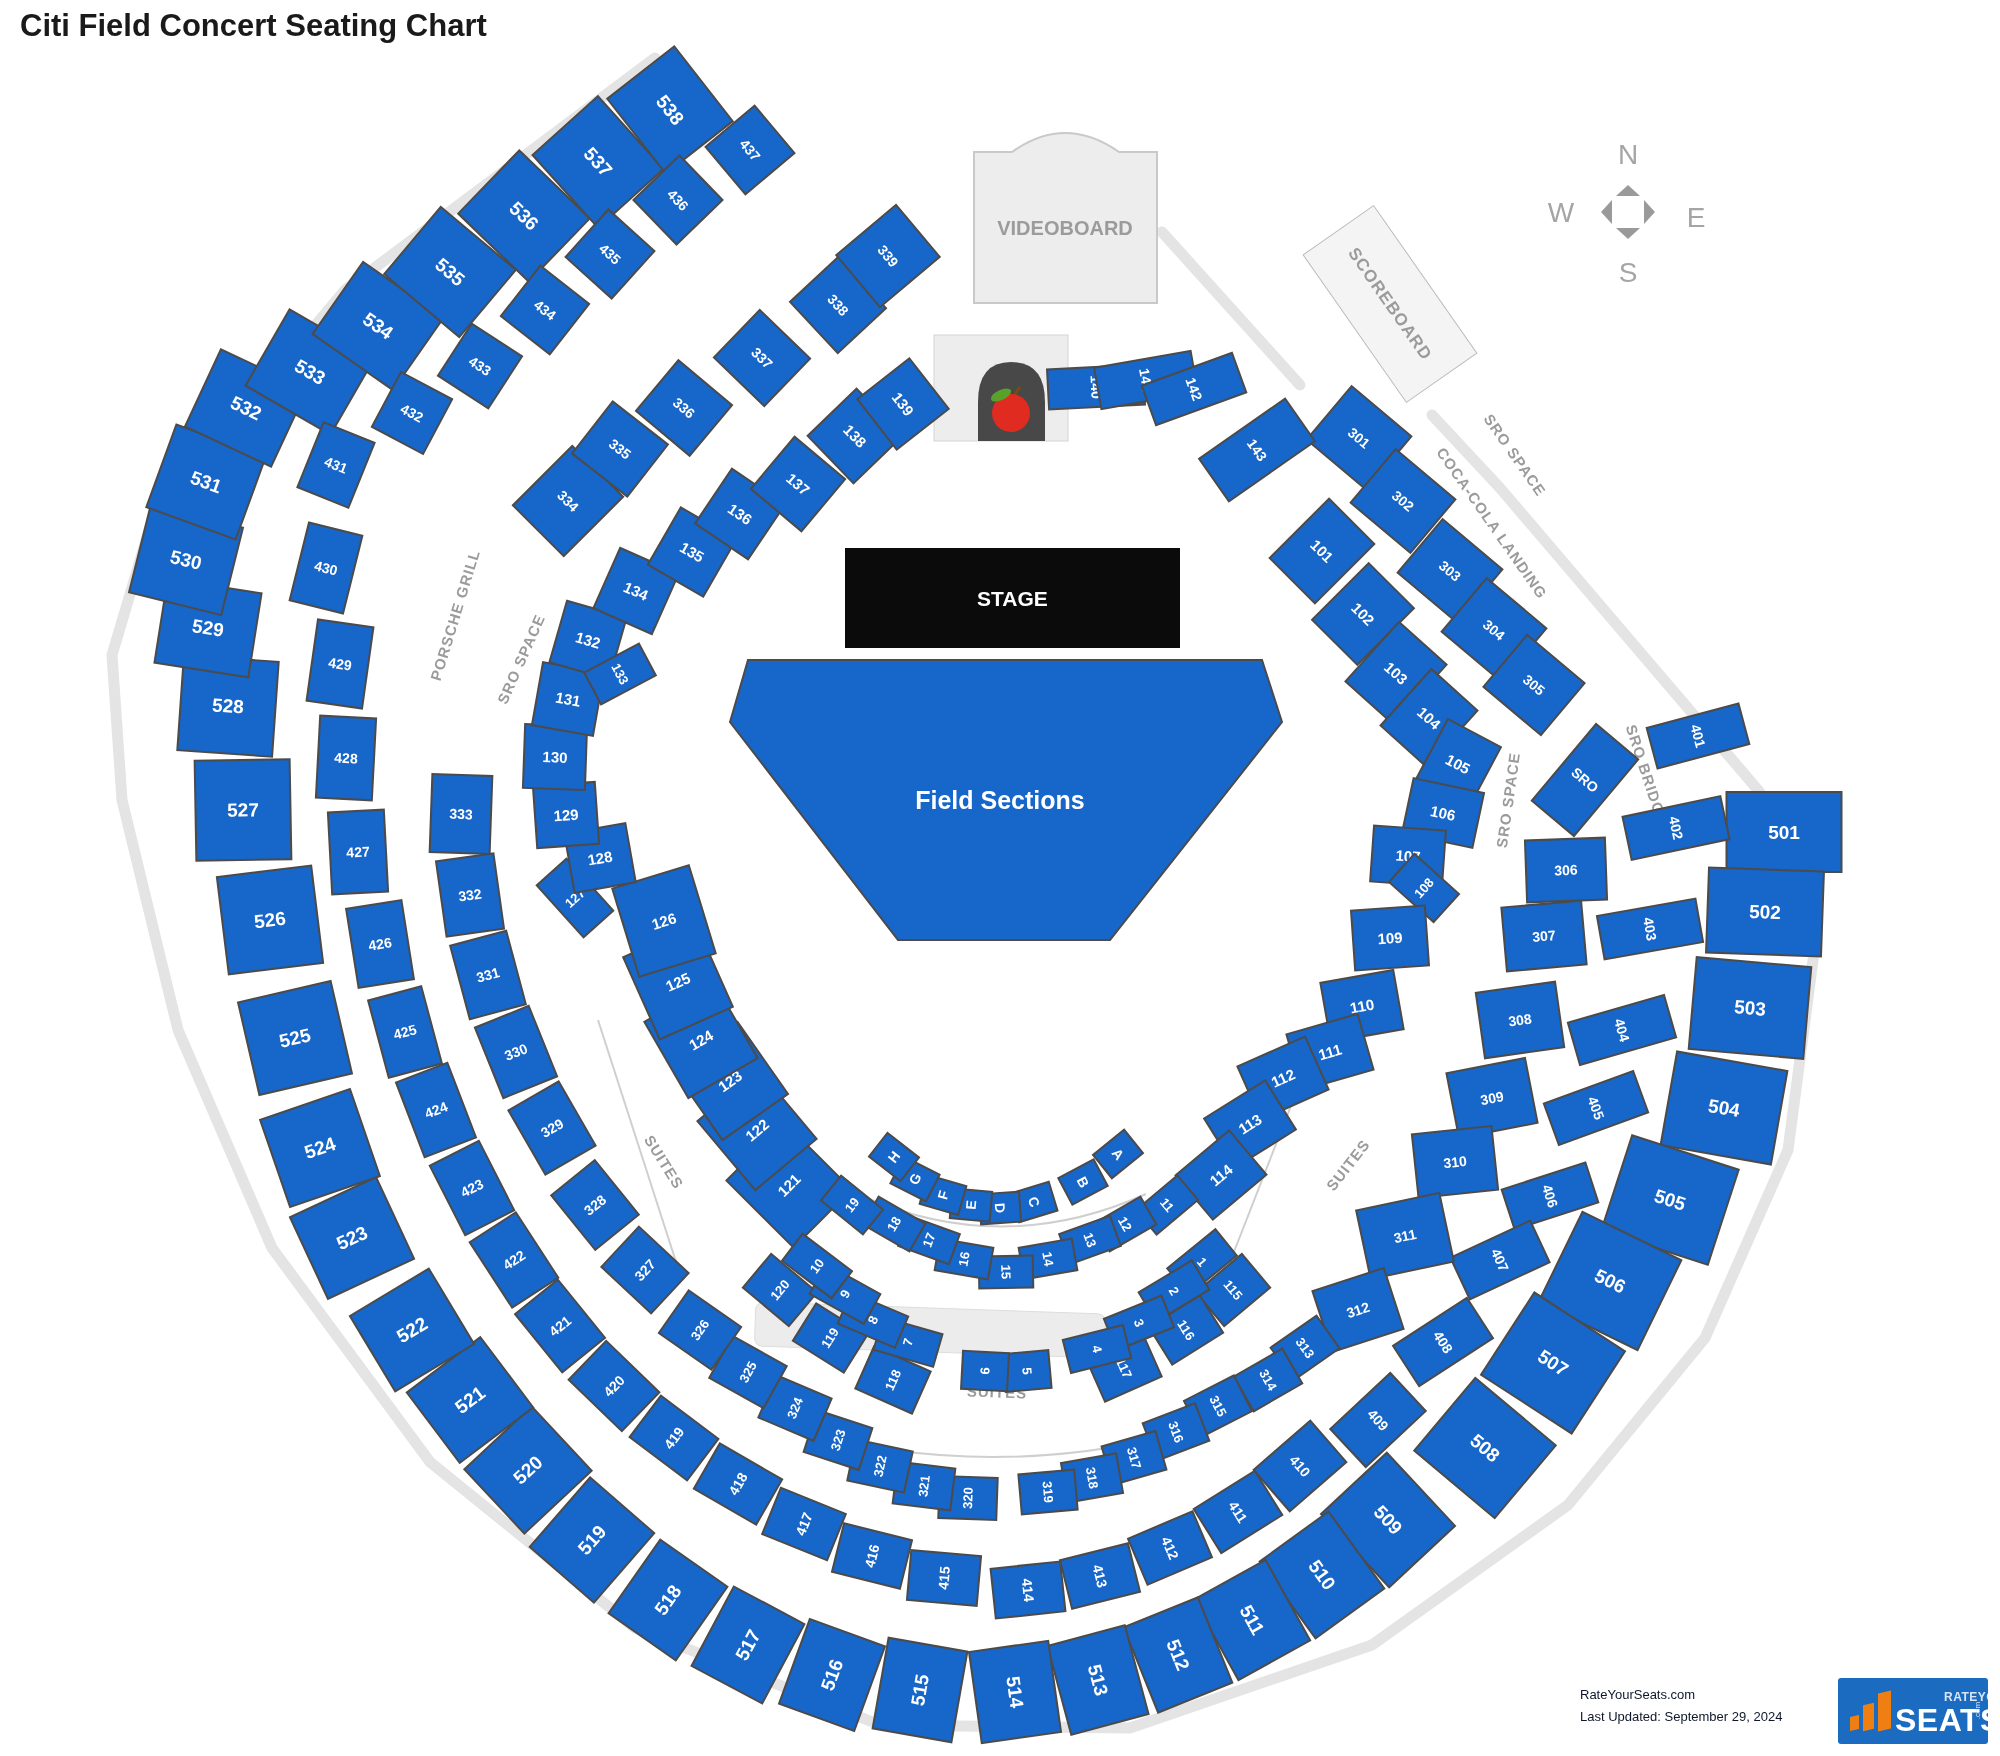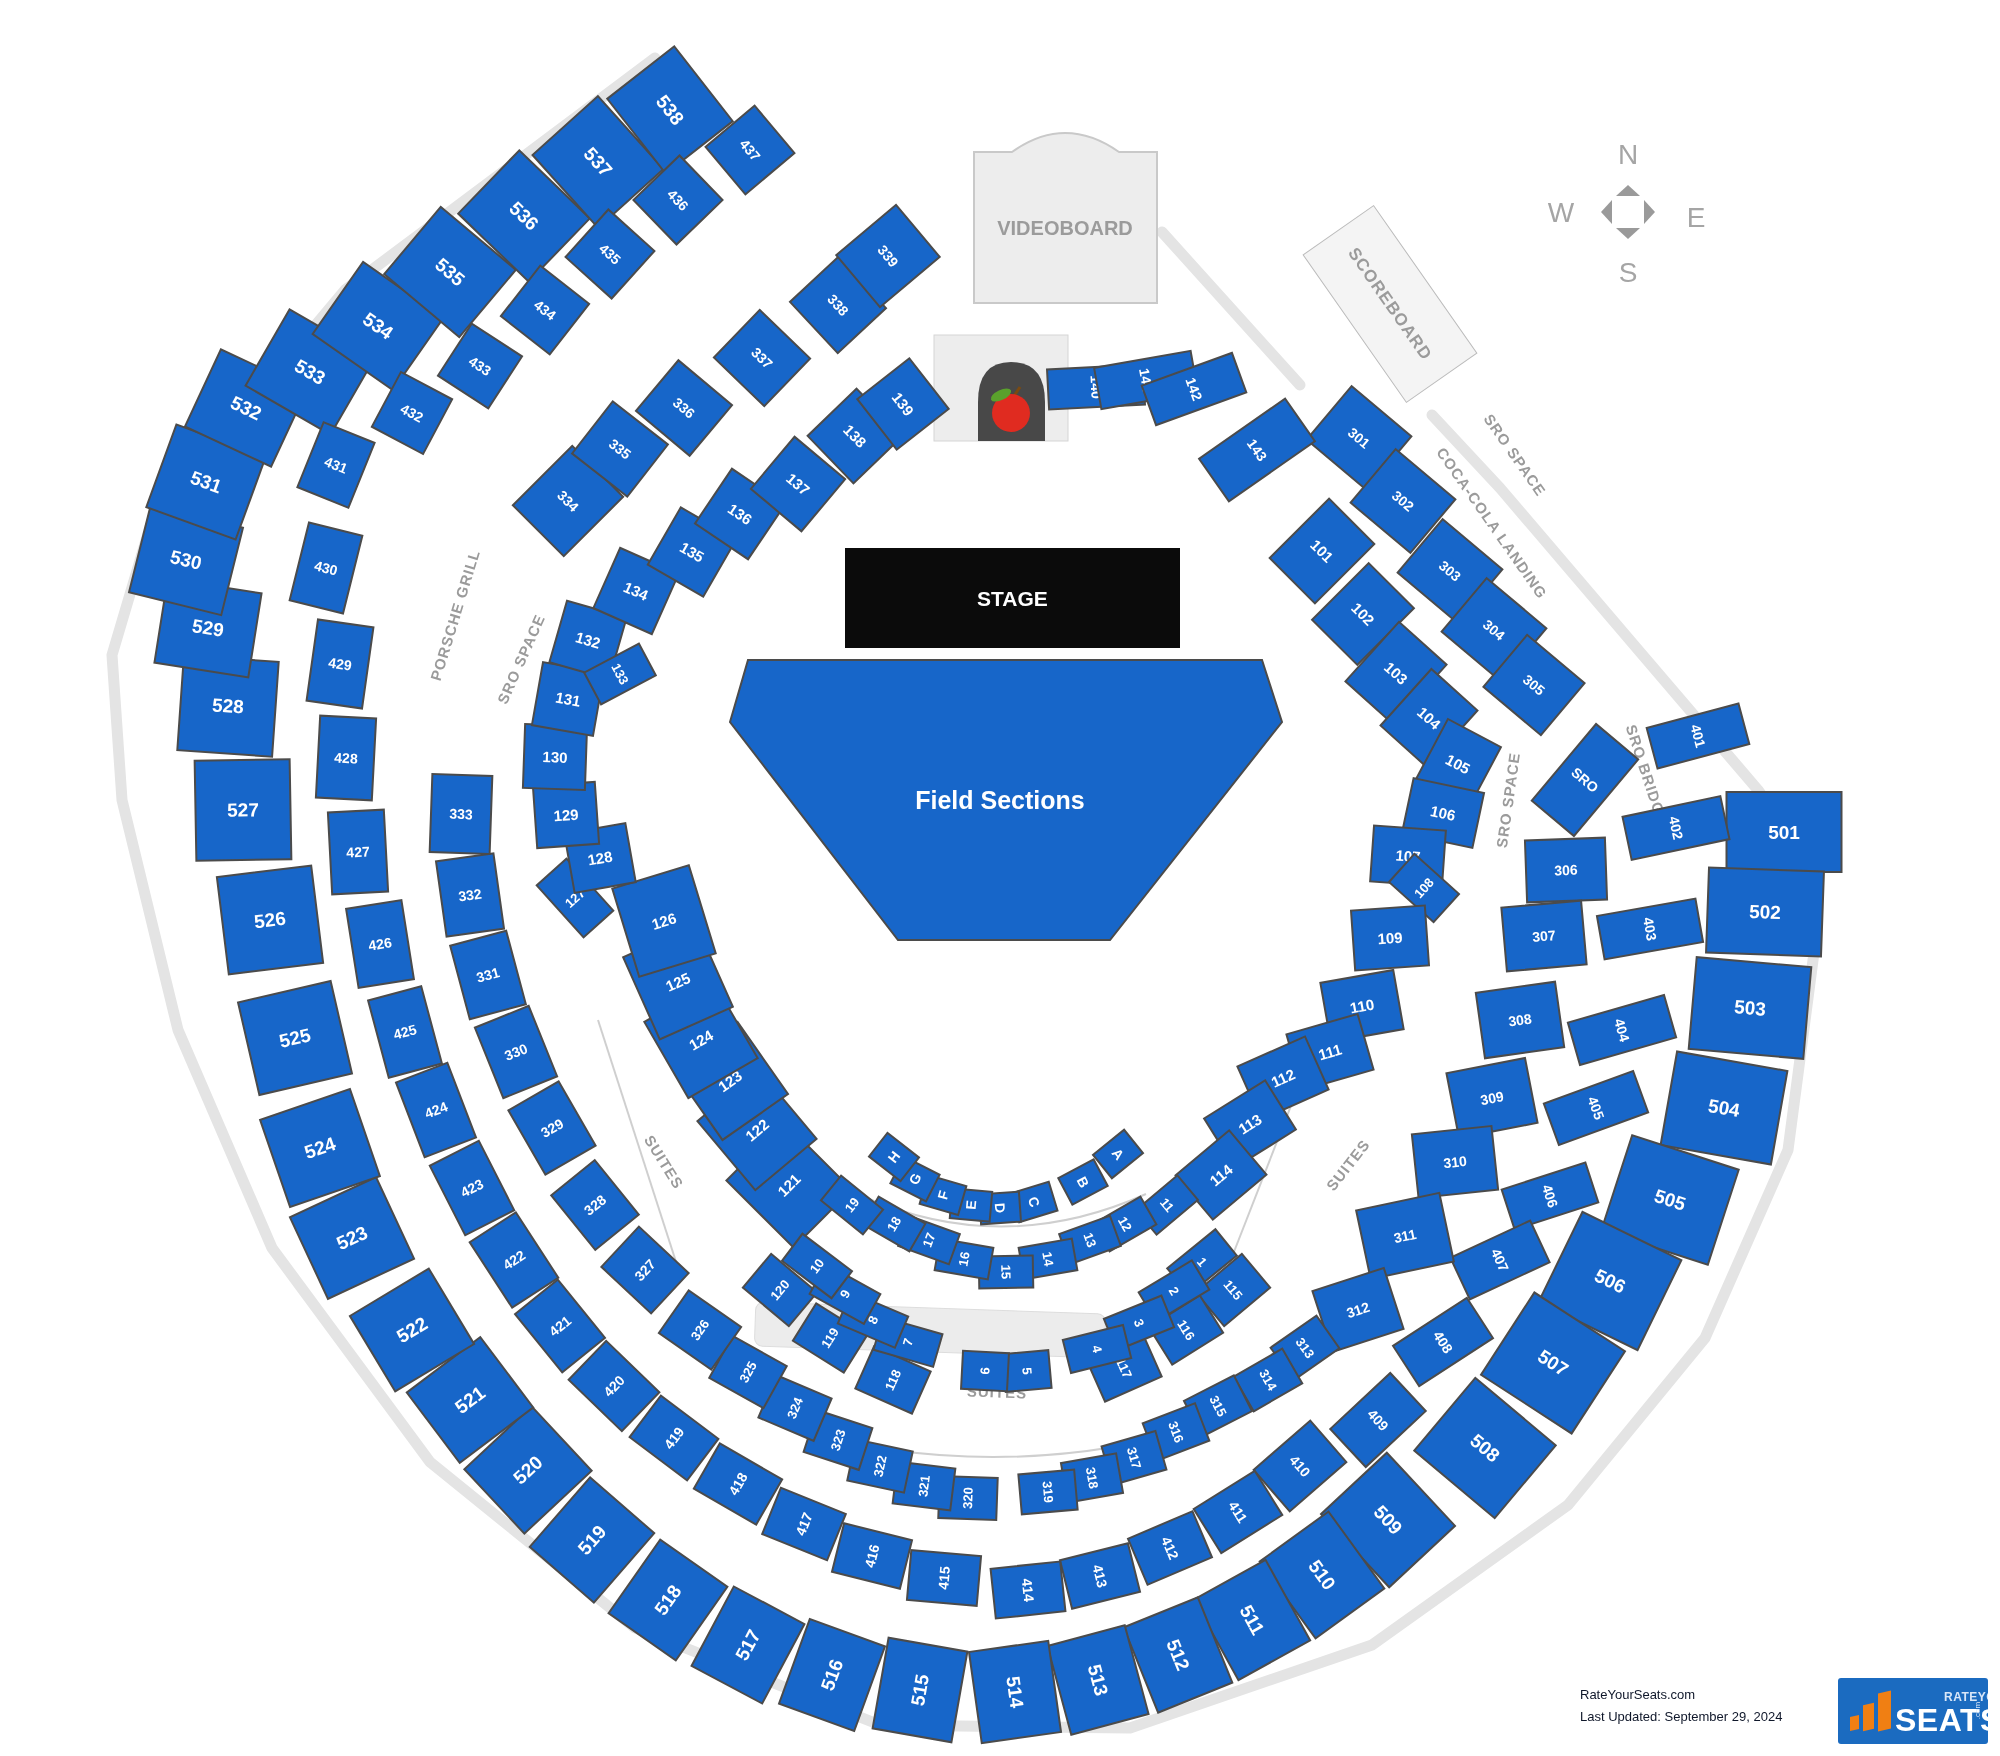--- a/index.html
+++ b/index.html
@@ -18,20 +18,21 @@
   .rys-bar.b2{left:15px;width:11px;height:26px;}
   .rys-bar.b3{left:30px;width:13px;height:38px;}
   .rys-line1{position:absolute;left:58px;top:12px;font-size:12px;font-weight:700;color:#d8e6f8;letter-spacing:.5px;padding-left:48px;}
   .rys-line2{position:absolute;left:57px;top:24px;font-size:32px;font-weight:800;color:#ffffff;letter-spacing:.5px;}
   .rys-dotcom{position:absolute;right:2px;top:28px;font-size:8px;color:#d8e6f8;transform:rotate(-90deg);}
 </style>
 </head>
 <body>
 
 <div class="canvas">
+  <h1 class="page-title">Citi Field Concert Seating Chart</h1>
 
   <svg id="stadium-svg" width="2000" height="1756" viewBox="0 0 2000 1756">
       <path d="M 655,58 L 345,290 L 152,520 L 112,655 L 122,800 L 178,1030 L 272,1248 L 430,1462 L 635,1628 L 880,1725 L 1130,1728 L 1372,1645 L 1568,1505 L 1705,1338 L 1788,1150 L 1815,945 L 1806,858 L 1758,790 L 1640,652 L 1500,488 L 1432,415" fill="none" stroke="#e4e4e4" stroke-width="11" stroke-linejoin="round" stroke-linecap="round"></path>
       <path d="M 1162,232 L 1300,385" fill="none" stroke="#e4e4e4" stroke-width="11" stroke-linejoin="round" stroke-linecap="round"></path>
       <path d="M 598,1020 L 678,1268" fill="none" stroke="#cfcfcf" stroke-width="2"></path>
       <path d="M 1312,1052 L 1230,1262" fill="none" stroke="#cfcfcf" stroke-width="2"></path>
       <path d="M 788,1428 Q 1000,1488 1212,1424" fill="none" stroke="#cfcfcf" stroke-width="2"></path>
       <path d="M 862,1196 Q 1003,1258 1146,1194" fill="none" stroke="#cfcfcf" stroke-width="2"></path>
       <rect x="755" y="1308" width="350" height="44" rx="8" fill="#ececec" stroke="#dddddd" transform="rotate(2 930 1330)"></rect>
       <polygon points="748,660 1262,660 1282,722 1110,940 898,940 730,722" fill="#1766C9" stroke="#4b4b4b" stroke-width="2"></polygon>

